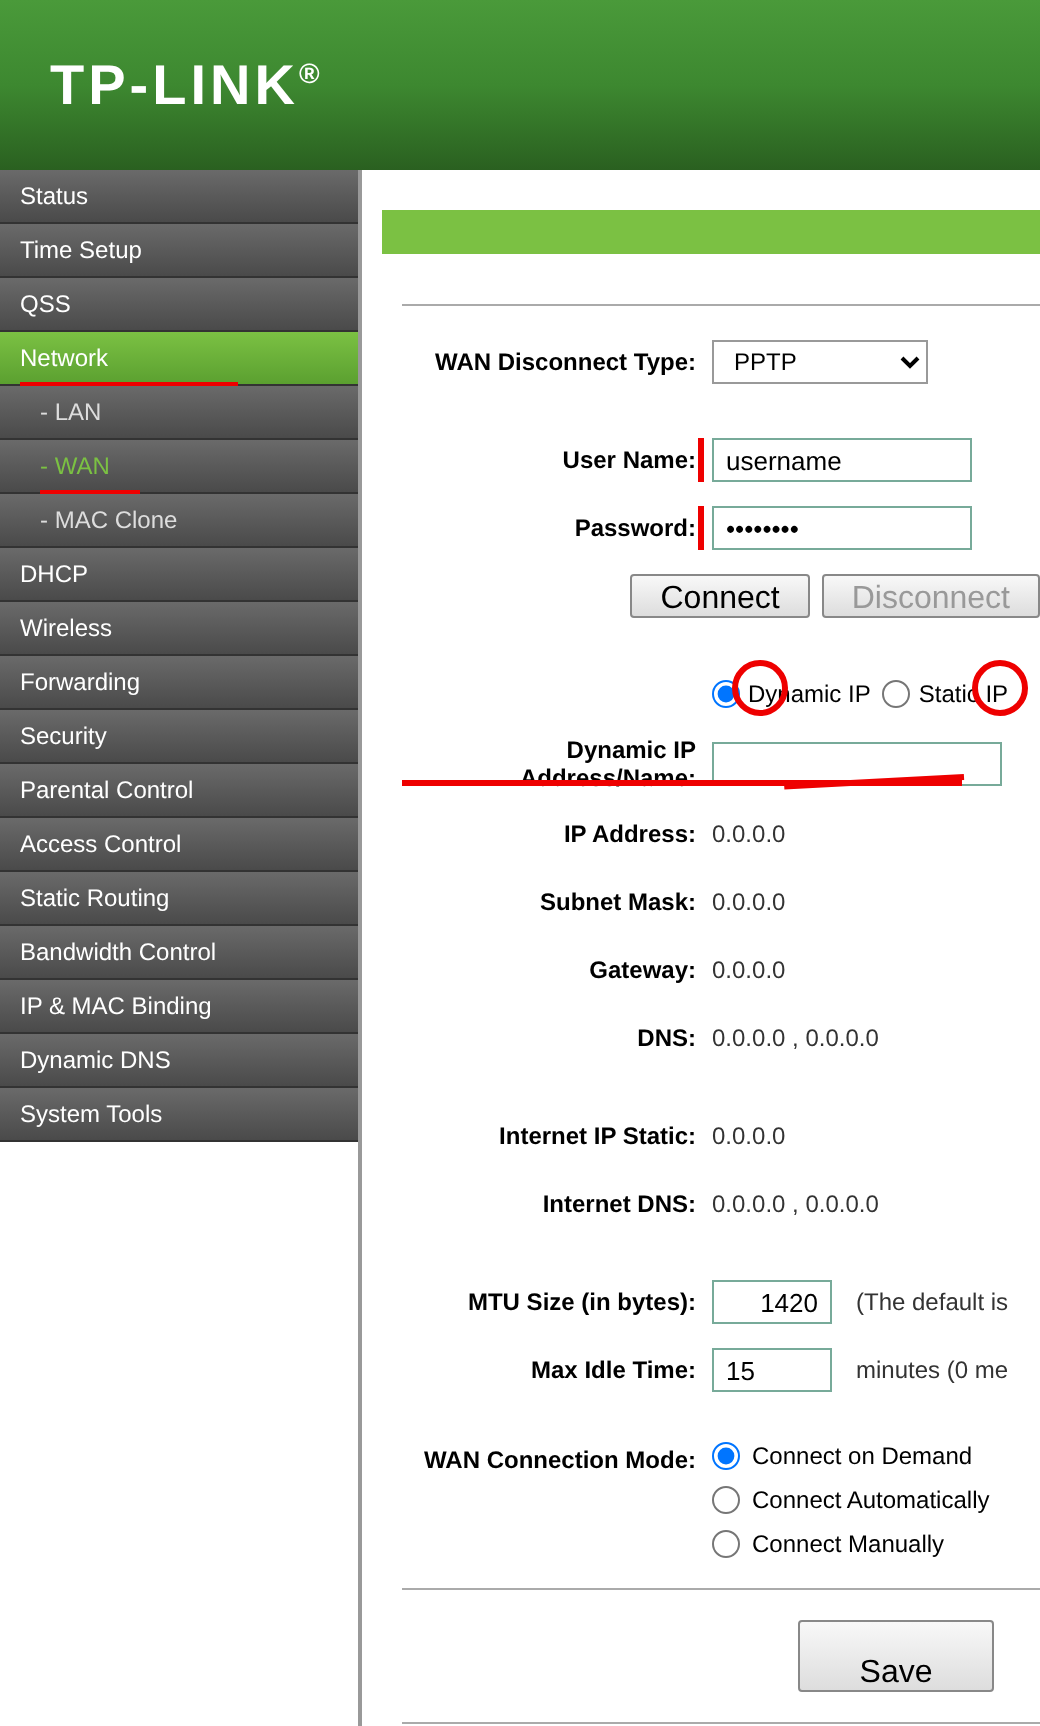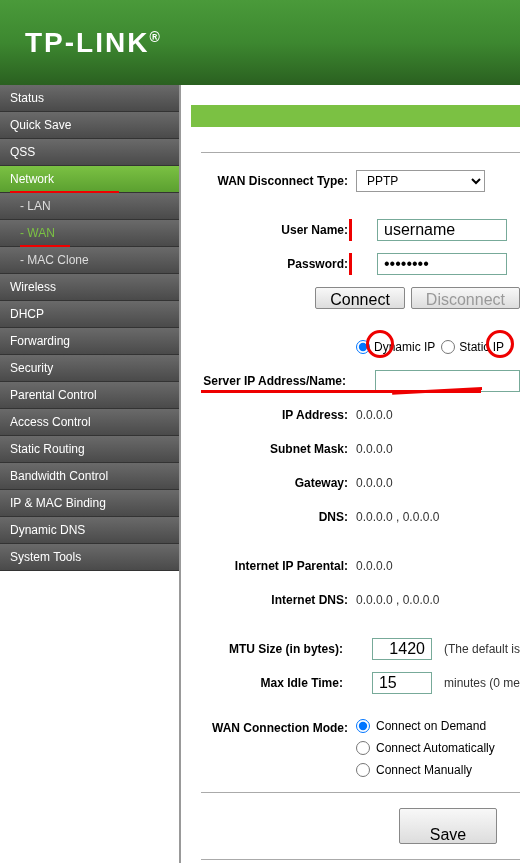--- a/index.html
+++ b/index.html
@@ -23,22 +23,22 @@
     .red-underline-sub::after { content: ''; position: absolute; left: 20px; width: 50px; bottom: -1px; height: 2px; background: #e00; z-index: 5; }
     
     .main { flex: 1; padding: 20px 0 20px 15px; overflow: hidden; position: relative; }
     
     .green-bar { background: #7bc143; height: 22px; margin: 0 0 25px 0; margin-left: -5px; }
     
     .form-row { display: flex; align-items: center; margin-bottom: 8px; min-height: 26px; }
     .form-label { width: 160px; text-align: right; font-weight: bold; font-size: 12px; color: #000; padding-right: 8px; }
     .form-value { flex: 1; display: flex; align-items: center; gap: 6px; font-size: 12px; }
     
-    .text-input { border: 1px solid #7a9; padding: 3px 6px; font-size: 16px; width: 130px; height: 22px; margin-left: 21px; }
-    .select-input { border: 1px solid #999; padding: 2px 6px; font-size: 12px; width: 129px; height: 22px; background: #fff; }
+    .text-input { border: 1px solid #7a9; padding: 3px 6px; font-size: 13px; width: 130px; height: 22px; }
+    .select-input { border: 1px solid #999; padding: 2px 6px; font-size: 12px; width: 108px; height: 22px; background: #fff; }
     .btn { border: 1px solid #888; background: linear-gradient(to bottom, #f8f8f8, #ddd); padding: 3px 14px; font-size: 16px; cursor: pointer; height: 22px; border-radius: 2px; }
     .btn.disabled { color: #999; }
     
     .hr-line { border: none; border-top: 1px solid #aaa; margin: 15px 0 15px 5px; }
     
     .radio { width: 14px; height: 14px; }
     
     .red-circle { position: absolute; border: 3px solid #e00; border-radius: 50%; pointer-events: none; }
     .red-scribble { position: absolute; height: 3px; background: #e00; pointer-events: none; }
     .red-scribble::before { content: ''; position: absolute; right: -1px; top: -3px; height: 3px; width: 90px; background: #e00; transform-origin: right; transform: rotate(-3deg); }
@@ -51,28 +51,28 @@
 </head>
 <body>
 
 <div class="header">
   <div class="logo"><span>TP-LINK</span><span class="logo-reg">®</span></div>
 </div>
 
 <div class="container">
   <div class="sidebar">
     <div class="menu-item">Status</div>
-    <div class="menu-item">Quick Save</div>
+    <div class="menu-item">Time Setup</div>
     <div class="menu-item">QSS</div>
     <div class="menu-item active red-underline">Network</div>
     <div class="sub-item">- LAN</div>
     <div class="sub-item active red-underline-sub">- WAN</div>
     <div class="sub-item">- MAC Clone</div>
+    <div class="menu-item">DHCP</div>
     <div class="menu-item">Wireless</div>
-    <div class="menu-item">DHCP</div>
     <div class="menu-item">Forwarding</div>
     <div class="menu-item">Security</div>
     <div class="menu-item">Parental Control</div>
     <div class="menu-item">Access Control</div>
     <div class="menu-item">Static Routing</div>
     <div class="menu-item">Bandwidth Control</div>
     <div class="menu-item">IP &amp; MAC Binding</div>
     <div class="menu-item">Dynamic DNS</div>
     <div class="menu-item">System Tools</div>
   </div>
@@ -131,21 +131,21 @@
         <label style="display:flex;align-items:center;gap:4px">
           <input type="radio" class="radio" name="iptype" style="">
           <span>Static IP</span>
         </label>
       </div>
       <div class="red-circle" style="left:170px;top:-4px;width:28px;height:28px"></div>
       <div class="red-circle" style="left:290px;top:-4px;width:28px;height:28px"></div>
     </div>
 
     <div class="form-row" style="position:relative">
-      <div class="form-label">Server IP Address/Name:</div>
+      <div class="form-label">Dynamic IP Address/Name:</div>
       <div class="form-value">
         <input class="text-input" style="width: 145px;" value="">
       </div>
       <div class="red-scribble" style="left:5px;top:22px;width:280px"></div>
     </div>
 
     <div class="form-row">
       <div class="form-label">IP Address:</div>
       <div class="form-value">
           <span class="static-text">0.0.0.0</span>
@@ -169,21 +169,21 @@
     <div class="form-row">
       <div class="form-label">DNS:</div>
       <div class="form-value">
           <span class="static-text">0.0.0.0 , 0.0.0.0</span>
         </div>
     </div>
 
     <div style="height:15px"></div>
 
     <div class="form-row">
-      <div class="form-label">Internet IP Parental:</div>
+      <div class="form-label">Internet IP Static:</div>
       <div class="form-value">
           <span class="static-text">0.0.0.0</span>
         </div>
     </div>
 
     <div class="form-row">
       <div class="form-label">Internet DNS:</div>
       <div class="form-value">
           <span class="static-text">0.0.0.0 , 0.0.0.0</span>
         </div>

